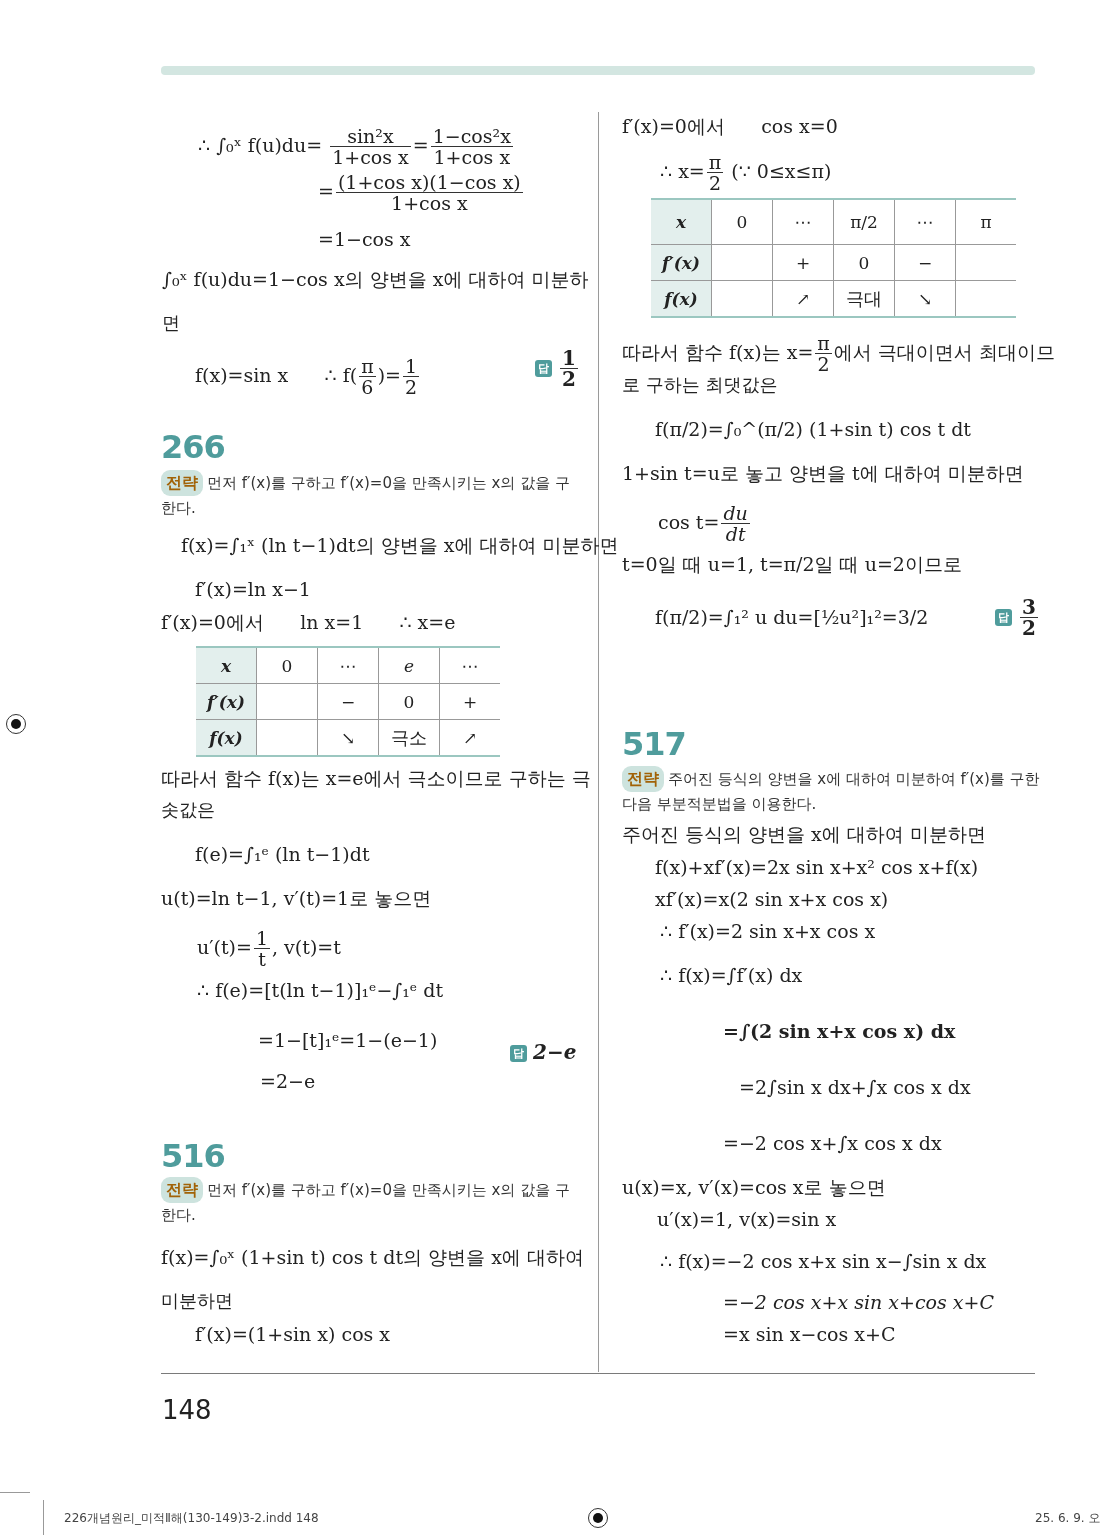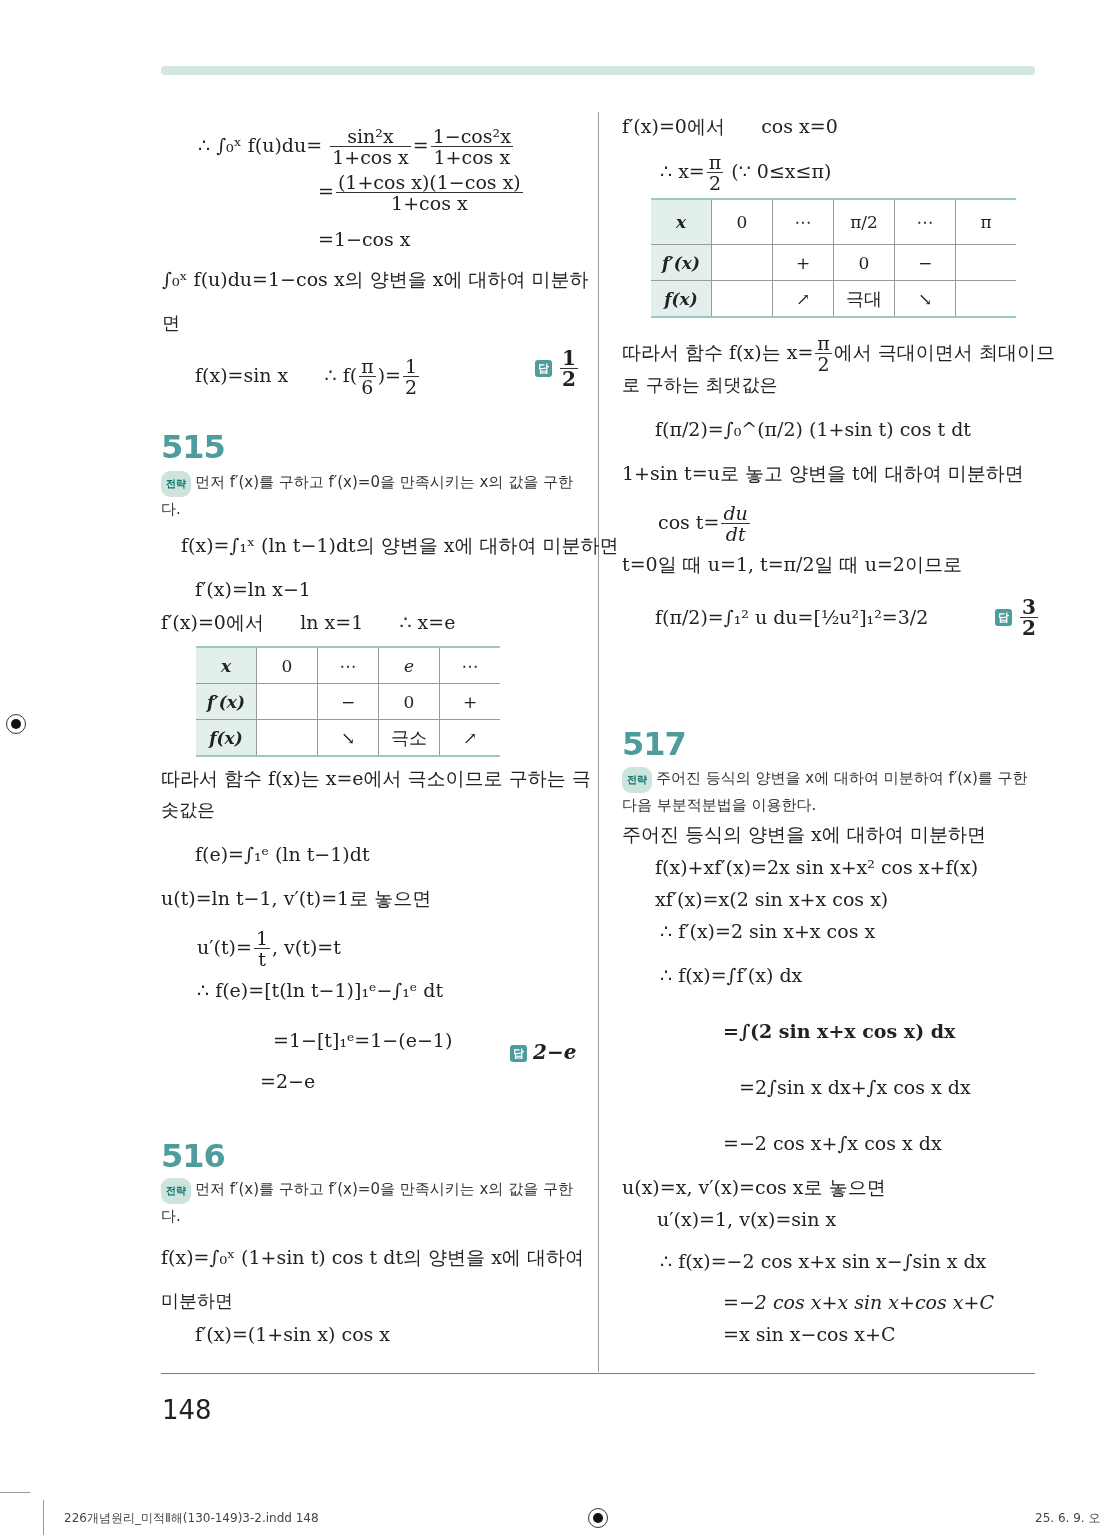--- a/index.html
+++ b/index.html
@@ -10,22 +10,22 @@
   .coldiv { position:absolute; left:598px; top:112px; width:1px; height:1260px; background:#9a9a9a; }
   .bottomrule { position:absolute; left:161px; top:1373px; width:874px; height:1px; background:#7a7a7a; }
   .line { position:absolute; font-size:19px; white-space:nowrap; line-height:24px; }
   .m { font-style:italic; font-family:"DejaVu Serif","Liberation Serif",serif; }
   .ko { font-family:"DejaVu Sans","Liberation Sans",sans-serif; font-size:18px; }
   .frac { display:inline-block; vertical-align:middle; text-align:center; margin:0 2px; }
   .frac > span { display:block; line-height:20px; padding:0 2px; }
   .frac > span.num { border-bottom:1px solid #333; }
   .prob { position:absolute; font-family:"DejaVu Sans","Liberation Sans",sans-serif;
           font-weight:bold; font-size:32px; color:#4f9c9c; letter-spacing:-1px; }
-  .tag { display:inline-block; background:#cde3de; color:#0f766e; font-family:"DejaVu Sans",sans-serif;
-         font-weight:bold; font-size:10px; padding:1px 5px; border-radius:9px; margin-right:4px; }
+  .tag { display:inline-block; background:#cde3de; color:#a16207; font-family:"DejaVu Sans",sans-serif;
+         font-weight:bold; font-size:16px; padding:1px 5px; border-radius:9px; margin-right:4px; }
   .hint { position:absolute; font-family:"DejaVu Sans","Liberation Sans",sans-serif; font-size:15px;
           color:#333; line-height:24px; width:420px; }
   .ans { position:absolute; font-weight:bold; font-size:20px; white-space:nowrap; }
   .ansbadge { display:inline-block; background:#4f9c9c; color:#fff; font-family:"DejaVu Sans",sans-serif;
               font-size:11px; padding:1px 3px; border-radius:3px; margin-right:6px; vertical-align:middle; }
   table.vt { position:absolute; border-collapse:collapse; font-size:17px; }
   table.vt td { border:1px solid #999; text-align:center; height:33px; width:58px; }
   table.vt tr:first-child td { border-top:2px solid #9bc7c0; }
   table.vt tr:last-child td { border-bottom:2px solid #9bc7c0; }
   table.vt td.h { background:#e3efed; font-weight:bold; font-style:italic; border-left:none; }
@@ -53,21 +53,21 @@
 <div class="line" style="left:318px;top:227px;">=1−cos x</div>
 <div class="line" style="left:162px;top:267px;">∫₀ˣ f(u)du=1−cos x의 양변을 x에 대하여 미분하</div>
 <div class="line ko" style="left:162px;top:311px;">면</div>
 <div class="line" style="left:195px;top:356px;">
   <span>f(x)=sin x</span>&nbsp;&nbsp;&nbsp;&nbsp;&nbsp;&nbsp;<span>∴ f(</span><span class="frac"><span class="num">π</span><span>6</span></span><span>)=</span><span class="frac"><span class="num">1</span><span>2</span></span>
 </div>
 <div class="ans" style="left:535px;top:348px;">
   <span class="ansbadge">답</span><span class="frac"><span class="num">1</span><span>2</span></span>
 </div>
 
-<div class="prob" style="left:161px;top:428px;">515</div>
+<div class="prob" style="left:161px;top:428px;">266</div>
 <div class="hint" style="left:161px;top:470px;">
   <span class="tag">전략</span><span>먼저 f′(x)를 구하고 f′(x)=0을 만족시키는 x의 값을 구한다.</span>
 </div>
 <div class="line" style="left:161px;top:533px;margin-left:20px;">f(x)=∫₁ˣ (ln t−1)dt의 양변을 x에 대하여 미분하면</div>
 <div class="line" style="left:195px;top:577px;">f′(x)=ln x−1</div>
 <div class="line" style="left:161px;top:610px;">
   <span>f′(x)=0에서</span>&nbsp;&nbsp;&nbsp;&nbsp;&nbsp;&nbsp;<span>ln x=1</span>&nbsp;&nbsp;&nbsp;&nbsp;&nbsp;&nbsp;<span>∴ x=e</span>
 </div>
 <table class="vt" style="left:196px;top:646px;">
   <tbody>
@@ -95,21 +95,21 @@
 </tbody>
   </table>
 <div class="line" style="left:161px;top:766px;">따라서 함수 f(x)는 x=e에서 극소이므로 구하는 극</div>
 <div class="line ko" style="left:161px;top:798px;">솟값은</div>
 <div class="line" style="left:195px;top:842px;">f(e)=∫₁ᵉ (ln t−1)dt</div>
 <div class="line" style="left:161px;top:886px;">u(t)=ln t−1, v′(t)=1로 놓으면</div>
 <div class="line" style="left:197px;top:928px;">
   <span>u′(t)=</span><span class="frac"><span class="num">1</span><span>t</span></span><span>, v(t)=t</span>
 </div>
 <div class="line" style="left:197px;top:978px;">∴ f(e)=[t(ln t−1)]₁ᵉ−∫₁ᵉ dt</div>
-<div class="line" style="left:273px;top:1028px;">=1−[t]₁ᵉ=1−(e−1)</div>
+<div class="line" style="left:258px;top:1028px;">=1−[t]₁ᵉ=1−(e−1)</div>
 <div class="line" style="left:260px;top:1069px;">=2−e</div>
 <div class="ans" style="left:510px;top:1040px;">
   <span class="ansbadge">답</span><span class="m">2−e</span>
 </div>
 
 <div class="prob" style="left:161px;top:1137px;">516</div>
 <div class="hint" style="left:161px;top:1177px;">
   <span class="tag">전략</span><span>먼저 f′(x)를 구하고 f′(x)=0을 만족시키는 x의 값을 구한다.</span>
 </div>
 <div class="line" style="left:161px;top:1245px;">f(x)=∫₀ˣ (1+sin t) cos t dt의 양변을 x에 대하여</div>

